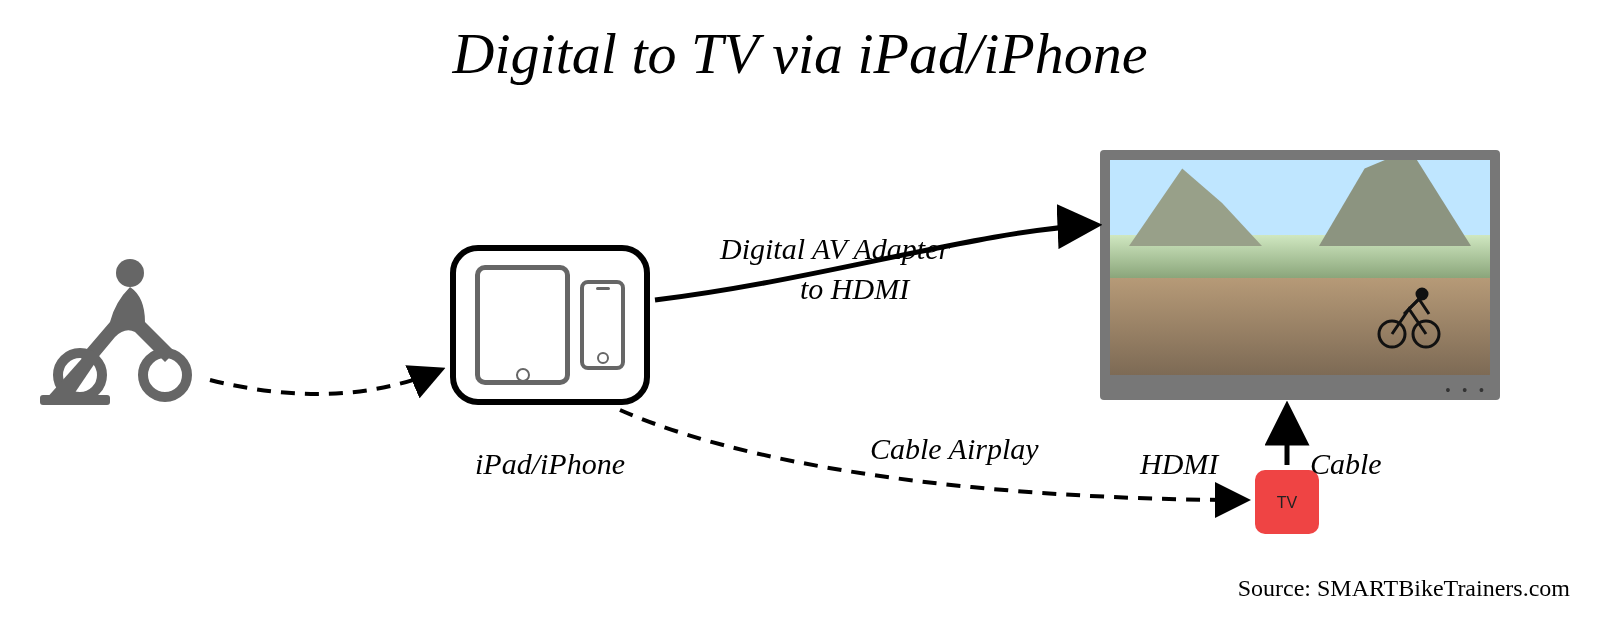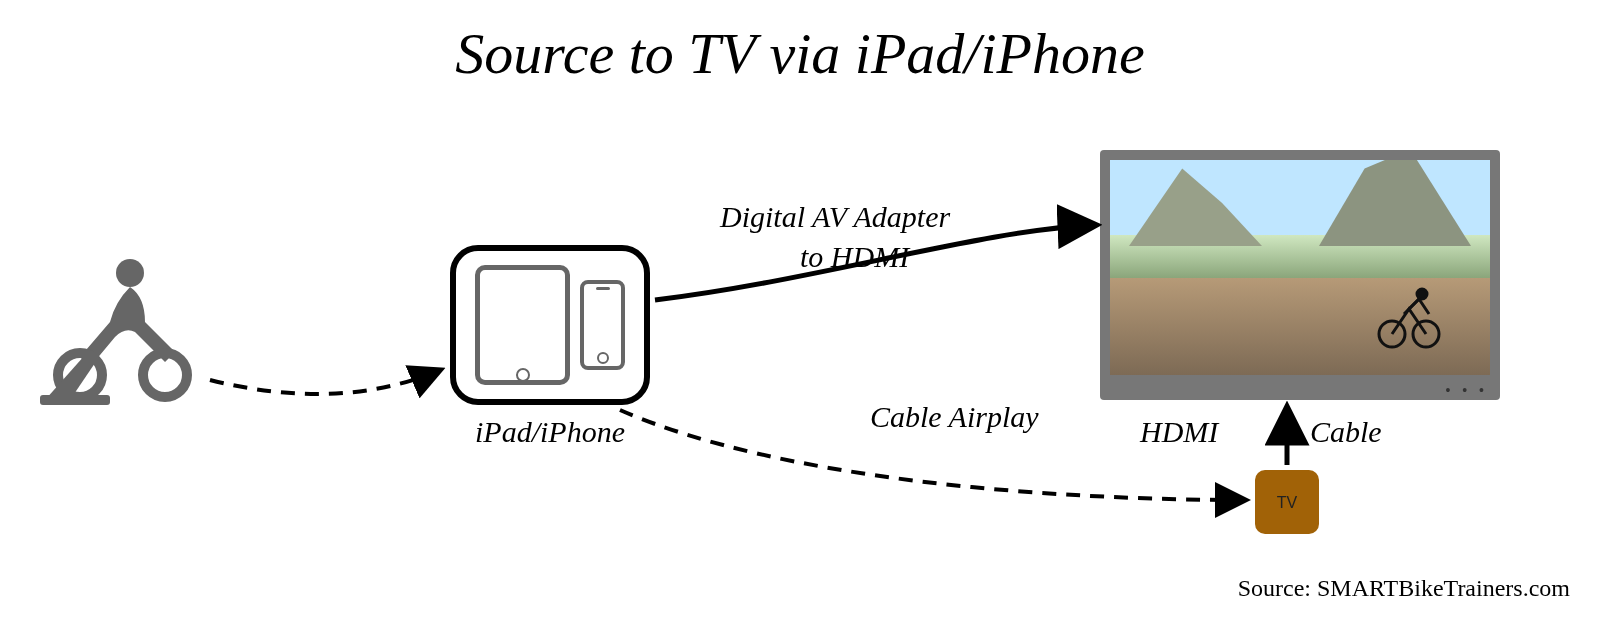--- a/index.html
+++ b/index.html
@@ -25,20 +25,21 @@
     text-align: center;
     font-size: 58px;
     font-style: italic;
     font-weight: 500;
   }
   .label {
     position: absolute;
     font-size: 30px;
     font-style: italic;
     white-space: nowrap;
+    margin-top: 32px;
   }
   .source {
     position: absolute;
     right: 30px;
     bottom: 15px;
     font-family: Georgia, "Times New Roman", serif;
     font-size: 24px;
   }
 
   
@@ -163,21 +164,21 @@
     letter-spacing: 4px;
   }
 
   
   .appletv {
     position: absolute;
     left: 1255px;
     top: 470px;
     width: 64px;
     height: 64px;
-    background: #a16207;
+    background: #ef4444;
     border-radius: 10px;
     display: flex;
     flex-direction: column;
     align-items: center;
     justify-content: center;
     color: #222;
     font-family: Arial, sans-serif;
   }
   .appletv .apple { font-size: 22px; line-height: 1; }
   .appletv .tvtxt { font-size: 16px; line-height: 1; margin-top:2px; }
@@ -188,21 +189,21 @@
     width: 1600px;
     height: 617px;
     pointer-events: none;
   }
 </style>
 </head>
 <body>
 
 <div class="stage">
 
-  <div class="title">Source to TV via iPad/iPhone</div>
+  <div class="title">Digital to TV via iPad/iPhone</div>
 
   <div class="trainer">
     <svg viewBox="0 0 180 150" width="180" height="150">
       <g fill="#666">
         <circle cx="90" cy="18" r="14"></circle>
         <path d="M90 32 q15 10 15 35 l30 30 -10 10 -30 -30 q-10 -5 -20 5 l-25 30 -10 -10 30 -35 q5 -20 20 -35 z"></path>
         <circle cx="40" cy="120" r="22" fill="none" stroke="#666" stroke-width="10"></circle>
         <circle cx="125" cy="120" r="22" fill="none" stroke="#666" stroke-width="10"></circle>
         <path d="M5 145 L45 100 L55 108 L30 145 Z"></path>
         <rect x="0" y="140" width="70" height="10" rx="3"></rect>

